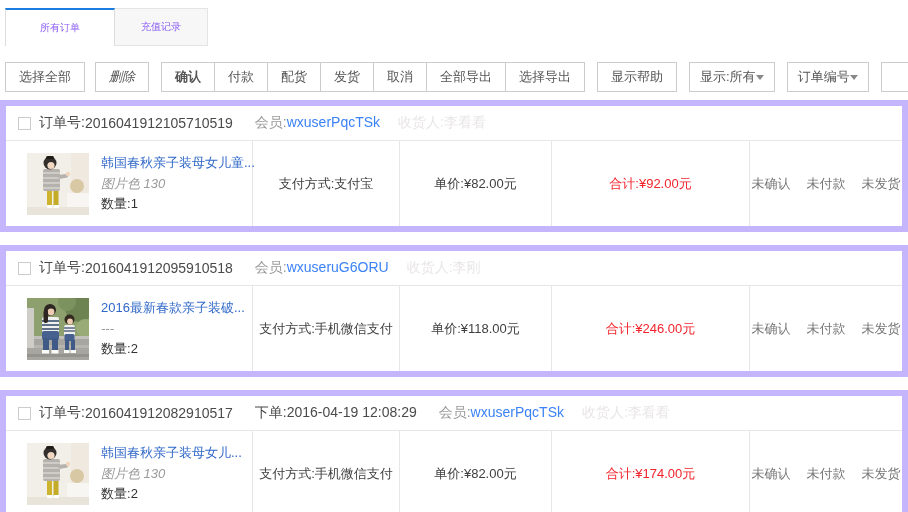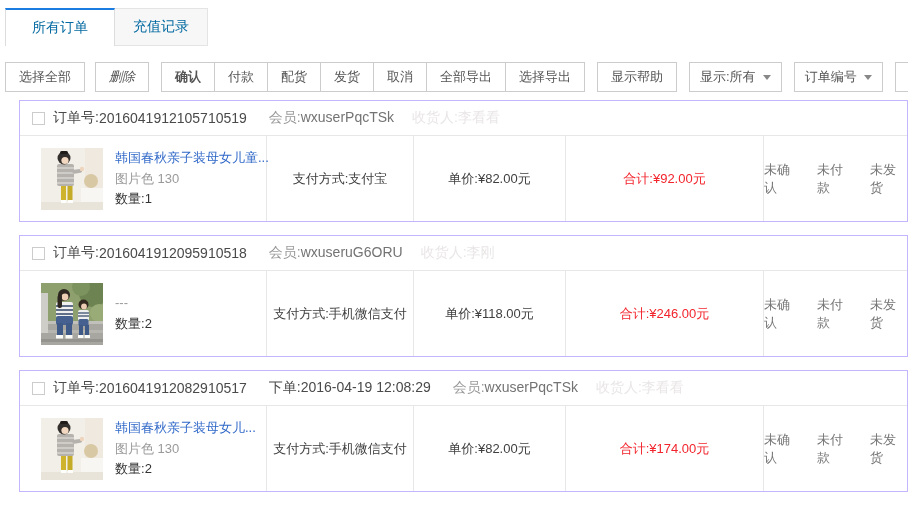--- a/index.html
+++ b/index.html
@@ -2,66 +2,66 @@
 <html><head>
 <meta charset="utf-8">
 <style>
   * { margin:0; padding:0; box-sizing:border-box; }
   html,body { width:908px; height:512px; background:#fff; overflow:hidden;
     font-family:"Liberation Sans","DejaVu Sans",sans-serif; color:#4c4c4c; }
   body { padding-top:8px; }
 
   
   .tabbar { display:flex; padding-left:5px; height:38px; align-items:stretch; }
-  .tab { display:flex; align-items:center; justify-content:center; font-size:14px; color:#0369a1; cursor:pointer; }
+  .tab { display:flex; align-items:center; justify-content:center; font-size:10px; color:#8b5cf6; cursor:pointer; }
   .tab.active { width:110px; background:#fff; border:1px solid #ddd; border-bottom:none; border-top:2px solid #1b7ce2; }
   .tab.inactive { width:93px; background:#f7f7f7; border:1px solid #e4e4e4; border-left:none; }
 
   
   .toolbar { display:flex; align-items:center; margin-top:20px; padding:0 0 0 5px; height:22px; }
   .btn { height:30px; line-height:28px; padding:0 13px; border:1px solid #ccc; background:#fff;
          font-size:13px; color:#555; cursor:pointer; white-space:nowrap; }
   .btn + .btn.standalone { margin-left:10px;font-style:italic; }
   .btn-group { display:flex; margin-left:12px; }
   .btn-group .btn { margin-left:-1px; }
   .btn-group .btn:first-child { margin-left:0;font-weight:bold; }
   .btn-help { margin-left:12px; }
   .right-controls { margin-left:auto; display:flex; align-items:center; }
-  .dropdown { display:flex; align-items:center; gap:7px; height:30px; padding:0 10px; border:1px solid #ccc;
+  .dropdown { display:flex; align-items:center; height:30px; padding:0 10px; border:1px solid #ccc;
               background:#fff; font-size:13px; color:#555; cursor:pointer; margin-left:12px; white-space:nowrap; }
   .caret { width:0; height:0; border-left:4px solid transparent; border-right:4px solid transparent;
            border-top:5px solid #888; }
   .search-input { height:30px; width:121px; border:1px solid #ccc; margin-left:12px; margin-right:-3px;
                   padding:0 6px; font-size:13px; outline:none; }
 
   
   .orders { margin-top:12px; }
-  .order-card { border:1px solid #c4b5fd; margin-bottom:13px; background:#fff;margin-left:19px; }
+  .order-card { border:6px solid #c4b5fd; margin-bottom:13px; background:#fff; }
   .order-header { height:34px; display:flex; align-items:center; padding:0 12px; font-size:14px; color:#4a4a4a; }
   .chk { width:13px; height:13px; border:1px solid #ccc; background:#fff; margin-right:8px; flex:none; cursor:pointer; }
   .oh-label { color:#4a4a4a; }
   .oh-val { color:#4a4a4a; }
   .oh-placed { margin-left:22px; }
   .oh-member { margin-left:22px; color:#9a9a9a; }
-  .faint { color:#737373; }
+  .faint { color:#3b82f6; }
   .faint2 { color:#e9e6e6; margin-left:18px; }
 
   .order-body { display:flex; border-top:1px solid #e7e7e7; height:86px; }
   .col { border-right:1px solid #e7e7e7; display:flex; align-items:center; justify-content:center;
          font-size:13px; color:#3f3f3f; }
   .col-product { width:247px; justify-content:flex-start; padding:0 10px 0 21px; gap:12px; }
   .col-pay  { width:147px; }
   .col-unit { width:152px; }
   .col-total{ width:198px; color:#f2242c; }
   .col-status { flex:1; border-right:none; color:#777; gap:16px; }
 
   .thumb { width:62px; height:62px; flex:none; overflow:hidden; cursor:pointer; }
   .p-info { display:flex; flex-direction:column; gap:5px; line-height:1.2; min-width:0; }
   .p-title { color:#3068c8; font-size:13px; text-decoration:none; white-space:nowrap; cursor:pointer; }
-  .p-variant { color:#9a9a9a; font-size:13px; }
+  .p-variant { color:#9a9a9a; font-size:13px;font-style:italic; }
   .p-qty { color:#333; font-size:13px; }
 </style>
 </head>
 <body>
 
 <div class="tabbar">
   <div class="tab active">所有订单</div>
   <div class="tab inactive">充值记录</div>
 </div>
 
@@ -181,20 +181,21 @@
             <rect x="37.5" y="36" width="10" height="7" rx="1.5" fill="#46618f"></rect>
             <rect x="38" y="42" width="4" height="11" fill="#3f5a86"></rect>
             <rect x="44" y="42" width="4" height="11" fill="#3f5a86"></rect>
             <rect x="37" y="52" width="5.5" height="3" fill="#fbfbfa"></rect>
             <rect x="43.5" y="52" width="5.5" height="3" fill="#fbfbfa"></rect>
             <circle cx="42.5" cy="21.5" r="5" fill="#33291f"></circle>
             <circle cx="43" cy="23.5" r="2.9" fill="#eccdb4"></circle>
           </svg>
         </span>
         <span class="p-info">
+          <a class="p-title">2016最新春款亲子装破...</a>
           <span class="p-variant">---</span>
           <span class="p-qty"><span>数量:</span><span>2</span></span>
         </span>
       </div>
       <div class="col col-pay">支付方式:手机微信支付</div>
       <div class="col col-unit">单价:¥118.00元</div>
       <div class="col col-total">合计:¥246.00元</div>
       <div class="col col-status">
         <span>未确认</span>
         <span>未付款</span>

